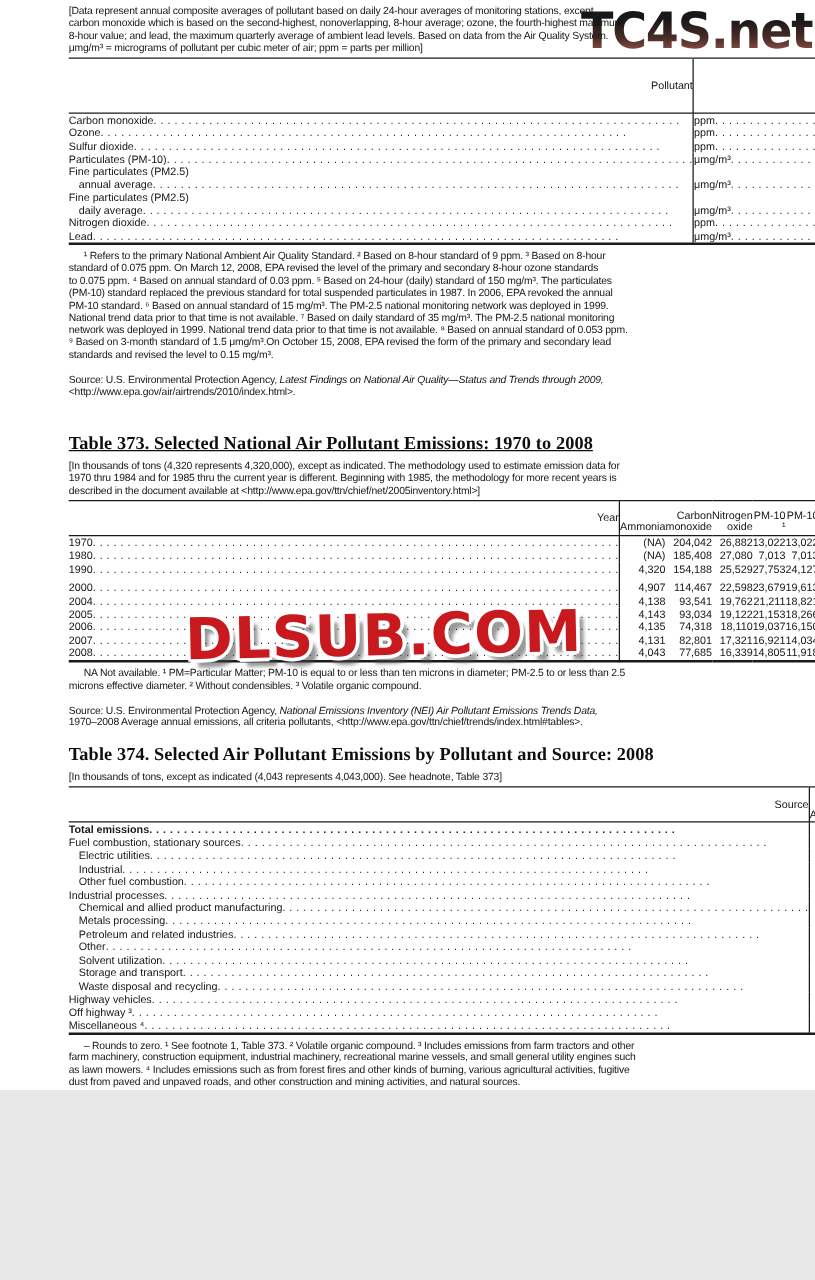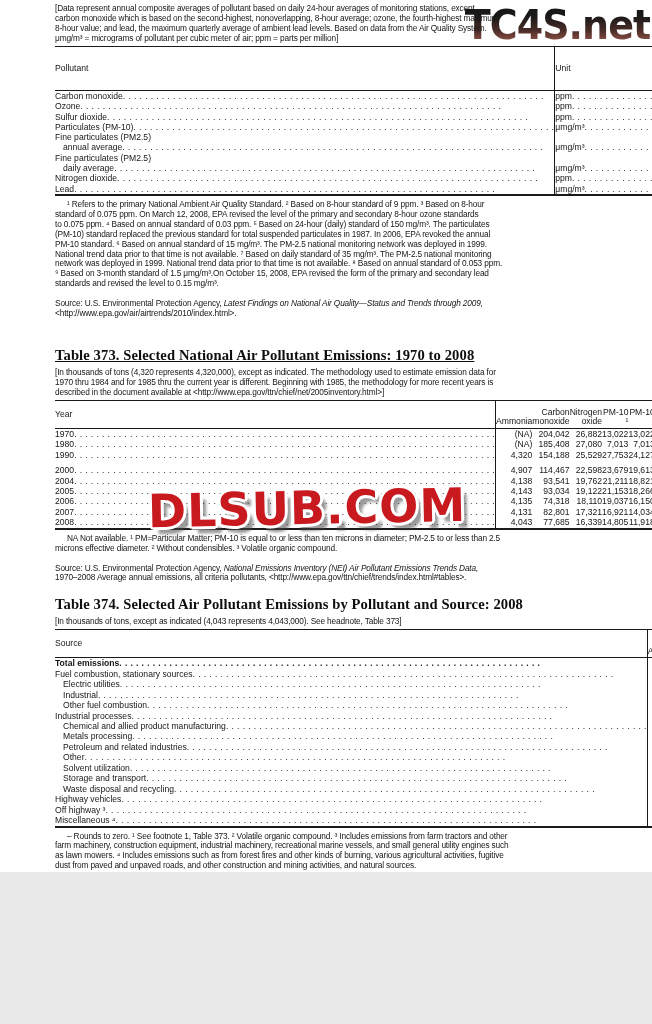--- a/index.html
+++ b/index.html
@@ -20,21 +20,21 @@
   .src .it{font-style:italic;}
   .src .l2{display:block;text-indent:0;white-space:pre-line;}
 
   table.tbl{border-collapse:collapse;table-layout:fixed;margin-top:3px;
             border-top:1.5px solid #1a1a1a;border-bottom:2px solid #1a1a1a;font-size:8.6px;}
   .tbl th{font-weight:400;font-size:8.6px;line-height:9.6px;white-space:pre-line;
           border-bottom:1px solid #1a1a1a;padding:2px 0 1px 0;}
   .tbl td{padding:0;line-height:10.45px;vertical-align:bottom;}
   .t372 td{line-height:10.3px;}
   .vr{border-right:1px solid #1a1a1a;}
-  .cen{text-align:left;vertical-align:middle;}
+  .cen{text-align:right;vertical-align:middle;}
   .rgt{text-align:right;vertical-align:bottom;}
   .num{text-align:right;white-space:nowrap;} .pr5{padding-right:5px;}
   .lab{padding-left:1px;}
   .lw{display:flex;align-items:baseline;overflow:hidden;}
   .lbl{white-space:nowrap;}
   .dots{flex:1;overflow:hidden;white-space:nowrap;letter-spacing:.4px;color:#222;}
   .dots::after{content:" . . . . . . . . . . . . . . . . . . . . . . . . . . . . . . . . . . . . . . . . . . . . . . . . . . . . . . . . . . . . . . . . . . . . . . . . . . . .";}
   .ind{margin-left:8px;}
   tr.bold td{font-weight:700;}
   tr.bold .lbl{}

